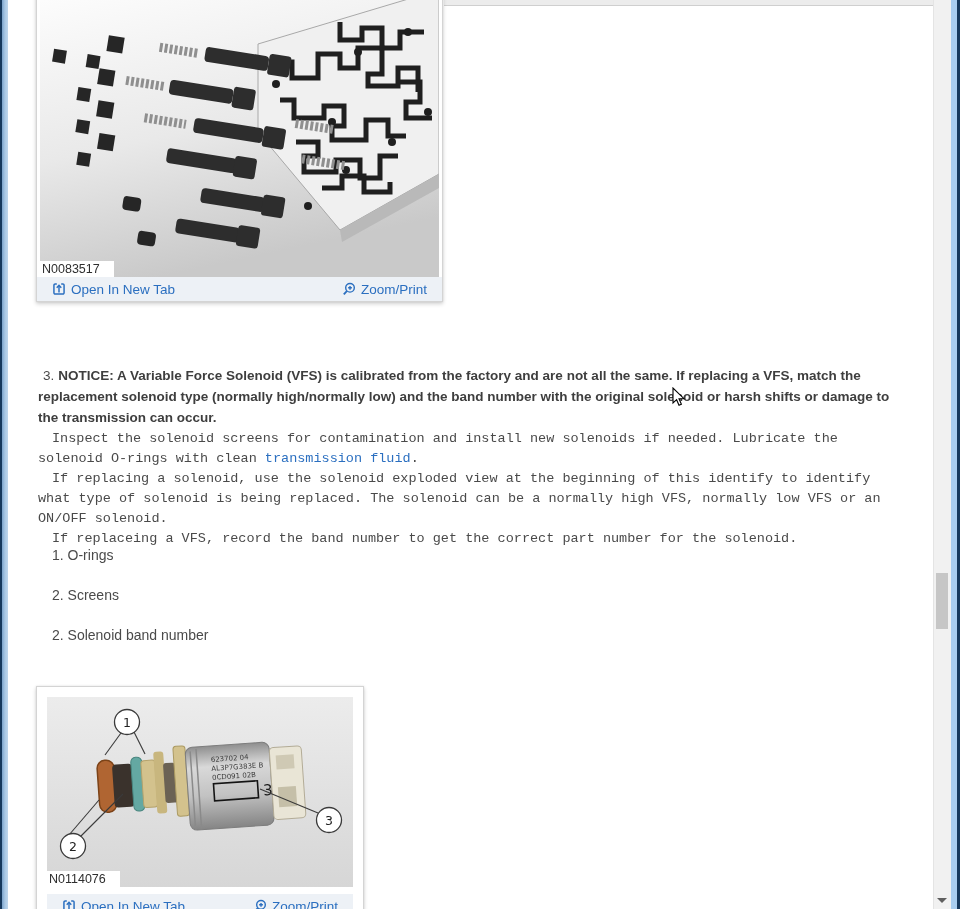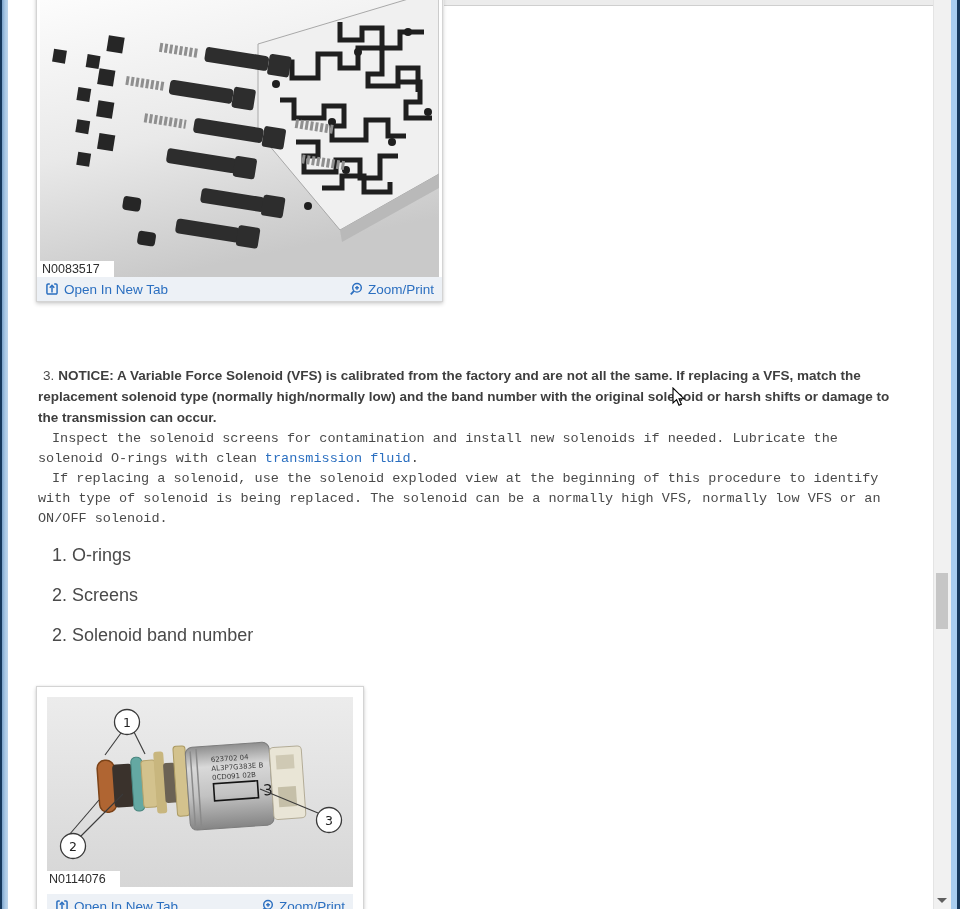--- a/index.html
+++ b/index.html
@@ -28,32 +28,32 @@
   .card1{left:36px;top:-12px;width:407px;}
   .card2{left:36px;top:686px;width:328px;height:250px;}
   .photo-wrap{position:relative;}
   .card1 .photo-wrap{margin:3px 3px 0 3px;width:399px;height:285px;}
   .card2-inner{padding:10px 10px 0 10px;}
   .card2 .photo-wrap{width:306px;height:190px;}
   .photo-wrap svg{display:block;}
   .photo-id{position:absolute;left:0;bottom:0;background:#ffffff;color:#2e2e2e;
     font-size:12.5px;padding:1px 14px 1px 2px;line-height:14px;}
   .card-footer{height:24px;background:#edf1f6;display:flex;align-items:center;
-    justify-content:space-between;padding:0 8px;}
+    justify-content:space-between;padding:0 15px;}
   .card2 .card-footer{margin-top:7px;}
   .flink{display:flex;align-items:center;gap:5px;color:#2b6fc0;font-size:13.5px;cursor:pointer;text-decoration:none;}
   .flink svg{display:block;}
   
   .notice-block{position:absolute;left:38px;top:340px;width:858px;font-size:13.5px;line-height:21px;margin-top:25px;}
   .notice-prefix{color:#4a4a4a;padding-left:5px;}
   .notice-bold{font-weight:bold;color:#3e3e3e;margin-left:4px;}
   .body-paras{position:absolute;left:38px;top:429px;width:858px;font-size:13.5px;line-height:20px;color:#4a4a4a;}
   .body-paras p{margin:0;text-indent:14px;font-family:Liberation Mono, monospace;}
   .inline-link{color:#2b6fc0;cursor:pointer;text-decoration:none;}
-  .callout-list{position:absolute;left:52px;top:549px;font-size:18px;color:#4a4a4a;}
+  .callout-list{position:absolute;left:52px;top:549px;font-size:14px;color:#4a4a4a;}
   .callout-list div{margin-bottom:27px;line-height:13px;}
   
   .cursor{position:absolute;left:672px;top:387px;z-index:50;pointer-events:none;}
 </style>
 </head>
 <body>
 
 <div class="top-strip"></div>
 
 <div class="img-card card1">
@@ -154,21 +154,22 @@
     </a>
   </div>
 </div>
 
 <div class="notice-block">
   <span class="notice-prefix">3.</span><span class="notice-bold">NOTICE: A Variable Force Solenoid (VFS) is calibrated from the factory and are not all the same. If replacing a VFS, match the replacement solenoid type (normally high/normally low) and the band number with the original solenoid or harsh shifts or damage to the transmission can occur.</span>
 </div>
 
 <div class="body-paras">
   <p><span>Inspect the solenoid screens for contamination and install new solenoids if needed. Lubricate the solenoid O-rings with clean </span><a class="inline-link">transmission fluid</a><span>.</span></p>
-  <p>If replacing a solenoid, use the solenoid exploded view at the beginning of this procedure to identify with type of solenoid is being replaced. The solenoid can be a normally high VFS, normally low VFS or an ON/OFF solenoid.</p>
+  <p>If replacing a solenoid, use the solenoid exploded view at the beginning of this identify to identify what type of solenoid is being replaced. The solenoid can be a normally high VFS, normally low VFS or an ON/OFF solenoid.</p>
+  <p>If replaceing a VFS, record the band number to get the correct part number for the solenoid.</p>
 </div>
 
 <div class="callout-list">
   <div>1. O-rings</div>
   <div>2. Screens</div>
   <div>2. Solenoid band number</div>
 </div>
 
 <div class="img-card card2">
   <div class="card2-inner">

